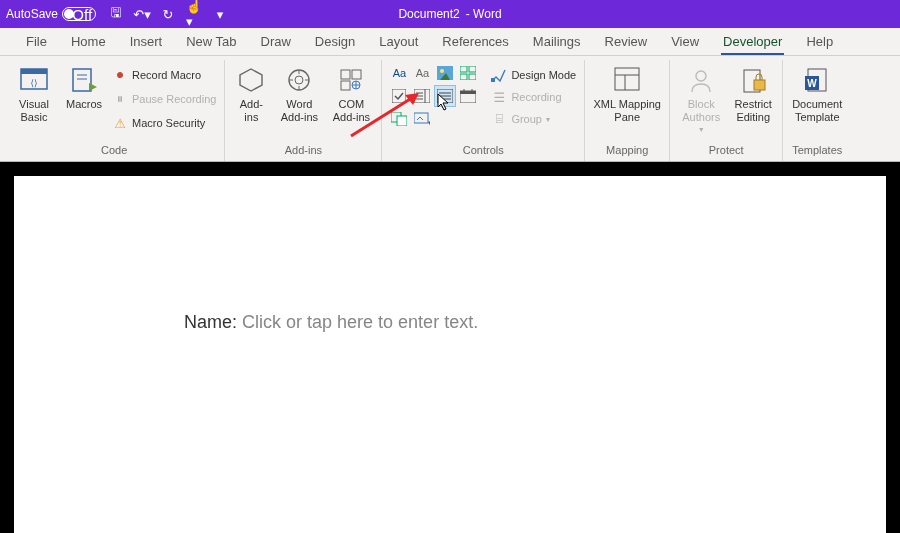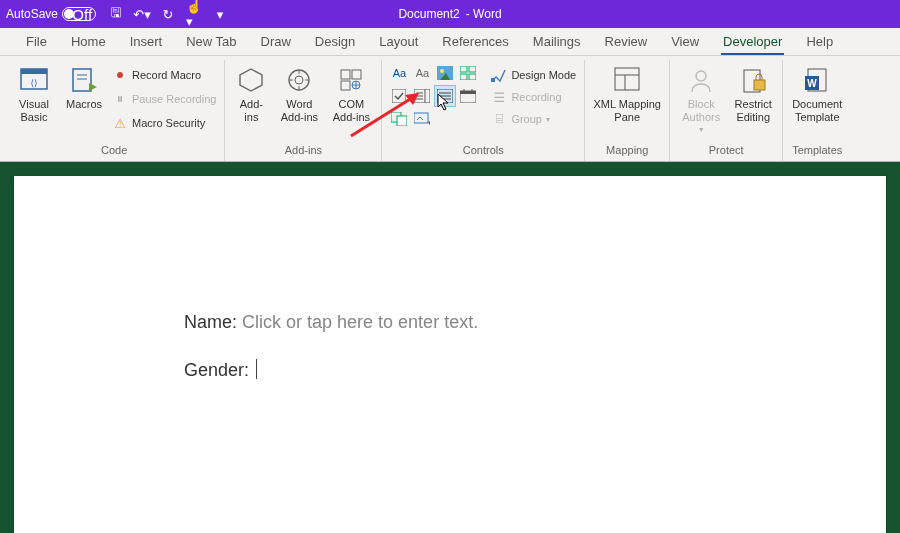--- a/index.html
+++ b/index.html
@@ -30,21 +30,21 @@
 .small-row.disabled { color: #b0b0b0; cursor: default; }
 .small-row .mic { width: 16px; height: 16px; display: flex; align-items: center; justify-content: center; font-size: 13px; }
 
 .controls-grid { display: grid; grid-template-columns: repeat(4, 22px); grid-template-rows: repeat(3, 22px); gap: 1px; }
 .ctl { width: 22px; height: 22px; display: flex; align-items: center; justify-content: center; font-size: 11px; cursor: pointer; border: 1px solid transparent; color: #0a4a8a; }
 .ctl.hover { background: #cde6f7; border-color: #92c0e0; }
 .ctl svg { display: block; }
 
 .controls-right { display: flex; flex-direction: column; gap: 0; padding-top: 2px; margin-left: 6px; }
 
-.page-area { position: absolute; top: 162px; left: 0; right: 0; bottom: 0; background: #14532d; padding: 14px 14px 0; }
+.page-area { position: absolute; top: 162px; left: 0; right: 0; bottom: 0; background: #000000; padding: 14px 14px 0; }
 .page { background: #fff; width: 100%; height: 100%; box-shadow: 0 1px 3px rgba(0,0,0,.25); padding: 136px 0 0 170px; font-family: Calibri, sans-serif; font-size: 18px; color: #333; position: relative; }
 .doc-line { margin-bottom: 26px; }
 .placeholder { color: #868686; }
 .cursor-bar { display: inline-block; width: 1px; height: 20px; background: #444; vertical-align: -3px; margin-left: 2px; }
 
 .arrow-annot { position: absolute; left: 347px; top: 90px; width: 80px; height: 50px; pointer-events: none; z-index: 50; }
 .cursor-annot { position: absolute; left: 437px; top: 93px; pointer-events: none; z-index: 60; }
 
 .watermark { position: absolute; right: 20px; bottom: 10px; font-family: Georgia, serif; font-size: 25px; color: #ccc; font-style: italic; letter-spacing: .5px; }
 </style>
@@ -333,17 +333,14 @@
   </svg>
 <svg class="cursor-annot" width="16" height="18">
     <path d="M1 1 L1 14 L4 11 L7 17 L9 16 L6 10 L11 10 Z" fill="#fff" stroke="#000" stroke-width="1"></path>
   </svg>
 
 <div class="page-area">
   <div class="page">
     <div class="doc-line">
       <span>Name: </span><span class="placeholder">Click or tap here to enter text.</span>
     </div>
-    <div class="doc-line">
-      <span>Gender: </span><span class="cursor-bar"></span>
-    </div>
   </div>
 </div>
 
 </body></html>

